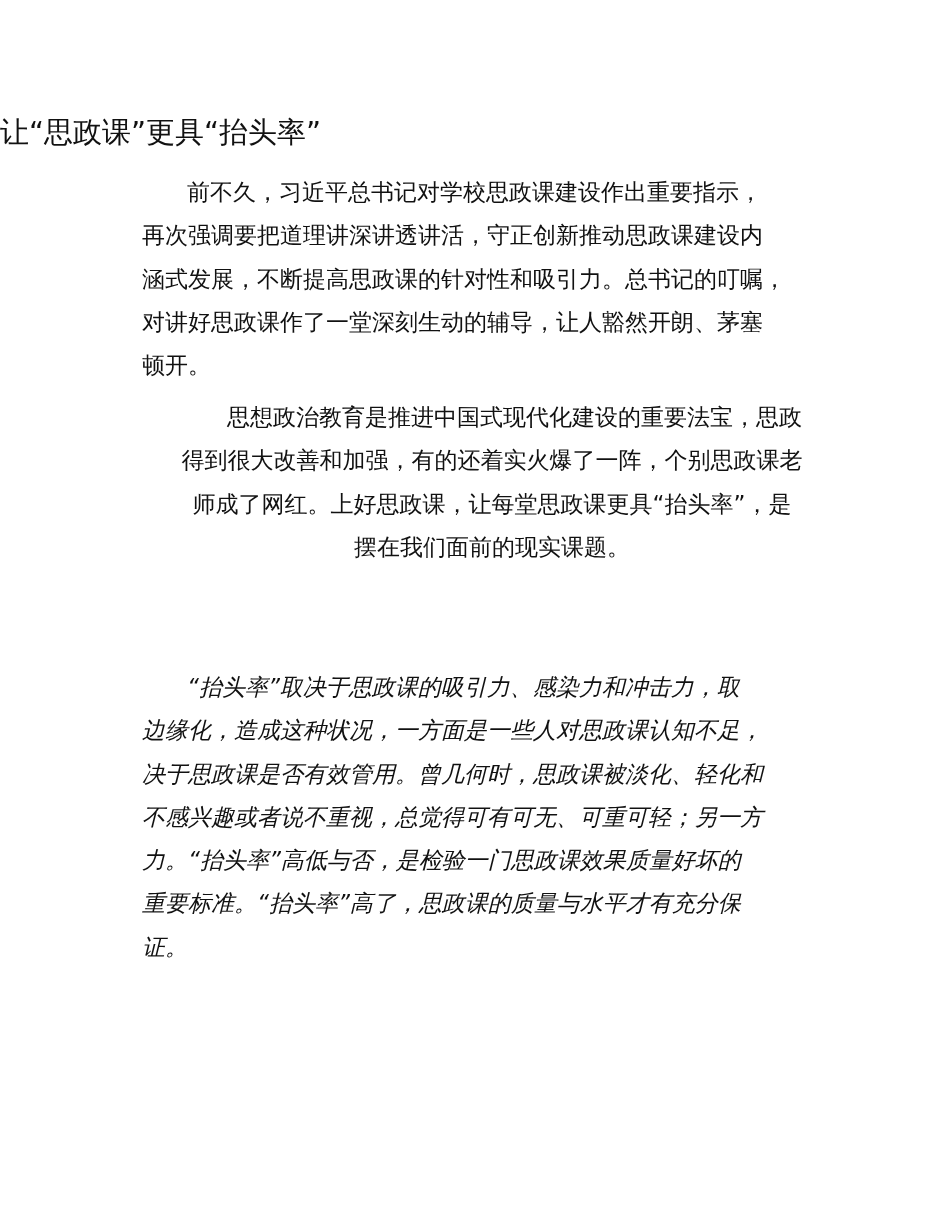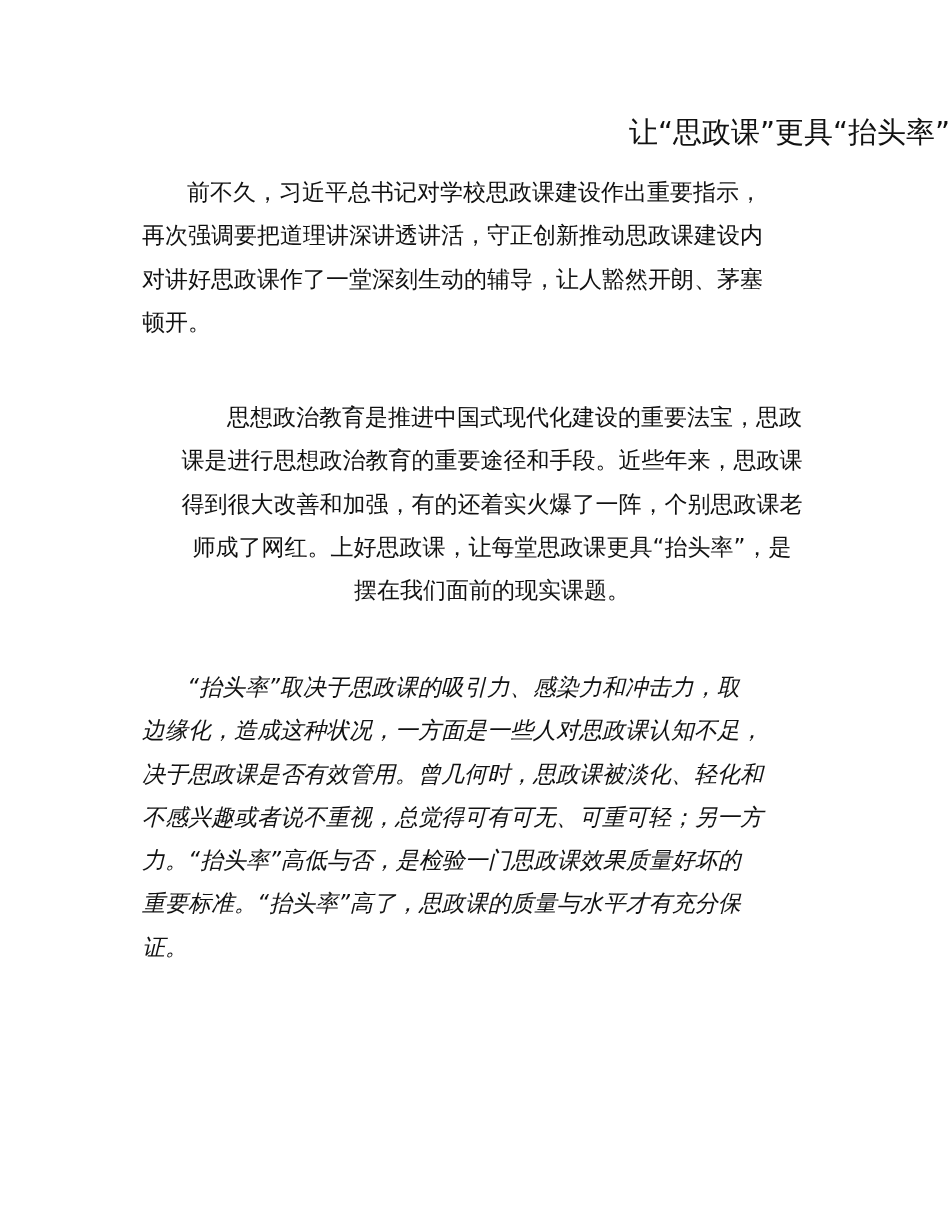--- a/index.html
+++ b/index.html
@@ -1,43 +1,43 @@
 <!DOCTYPE html>
 <html><head>
   <meta charset="utf-8">
   <style>
     html, body { margin: 0; padding: 0; background: #ffffff; }
     body { width: 950px; height: 1230px; position: relative; overflow: hidden;
            font-family: "DejaVu Sans", "Liberation Sans", sans-serif; color: #111111; }
     .page { position: absolute; left: 0; top: 0; width: 950px; height: 1230px; background: #fff; }
-    .title { position: absolute; left: 0; width: 950px; top: 112px; text-align: right;
+    .title { position: absolute; left: 0; width: 950px; top: 112px; text-align: left;
              font-size: 29px; line-height: 40px; color: #111; letter-spacing: 0px; }
     .para { position: absolute; left: 142px; width: 700px; }
     .line { display: block; font-size: 23px; line-height: 43.3px; height: 43.3px; white-space: nowrap; color: #111; }
     .line.indent { padding-left: 45px; }
     #p1 { top: 171px; }
     #p2 { top: 396px; text-align: center; }
     #p3 { top: 666px; font-style: italic; }
   </style>
 </head>
 <body>
 
 <div class="page">
   <div class="title">让“思政课”更具“抬头率”</div>
 
   <div class="para" id="p1">
     <span class="line indent">前不久，习近平总书记对学校思政课建设作出重要指示，</span>
     <span class="line">再次强调要把道理讲深讲透讲活，守正创新推动思政课建设内</span>
+    <span class="line">涵式发展，不断提高思政课的针对性和吸引力。总书记的叮嘱，</span>
     <span class="line">对讲好思政课作了一堂深刻生动的辅导，让人豁然开朗、茅塞</span>
     <span class="line">顿开。</span>
   </div>
 
   <div class="para" id="p2">
     <span class="line indent">思想政治教育是推进中国式现代化建设的重要法宝，思政</span>
-    <span class="line">课是进行思想政治教育的重要途径和手段。近些年来，思政课</span>
     <span class="line">得到很大改善和加强，有的还着实火爆了一阵，个别思政课老</span>
     <span class="line">师成了网红。上好思政课，让每堂思政课更具“抬头率”，是</span>
     <span class="line">摆在我们面前的现实课题。</span>
   </div>
 
   <div class="para" id="p3">
     <span class="line indent">“抬头率”取决于思政课的吸引力、感染力和冲击力，取</span>
     <span class="line">边缘化，造成这种状况，一方面是一些人对思政课认知不足，</span>
     <span class="line">决于思政课是否有效管用。曾几何时，思政课被淡化、轻化和</span>
     <span class="line">不感兴趣或者说不重视，总觉得可有可无、可重可轻；另一方</span>

